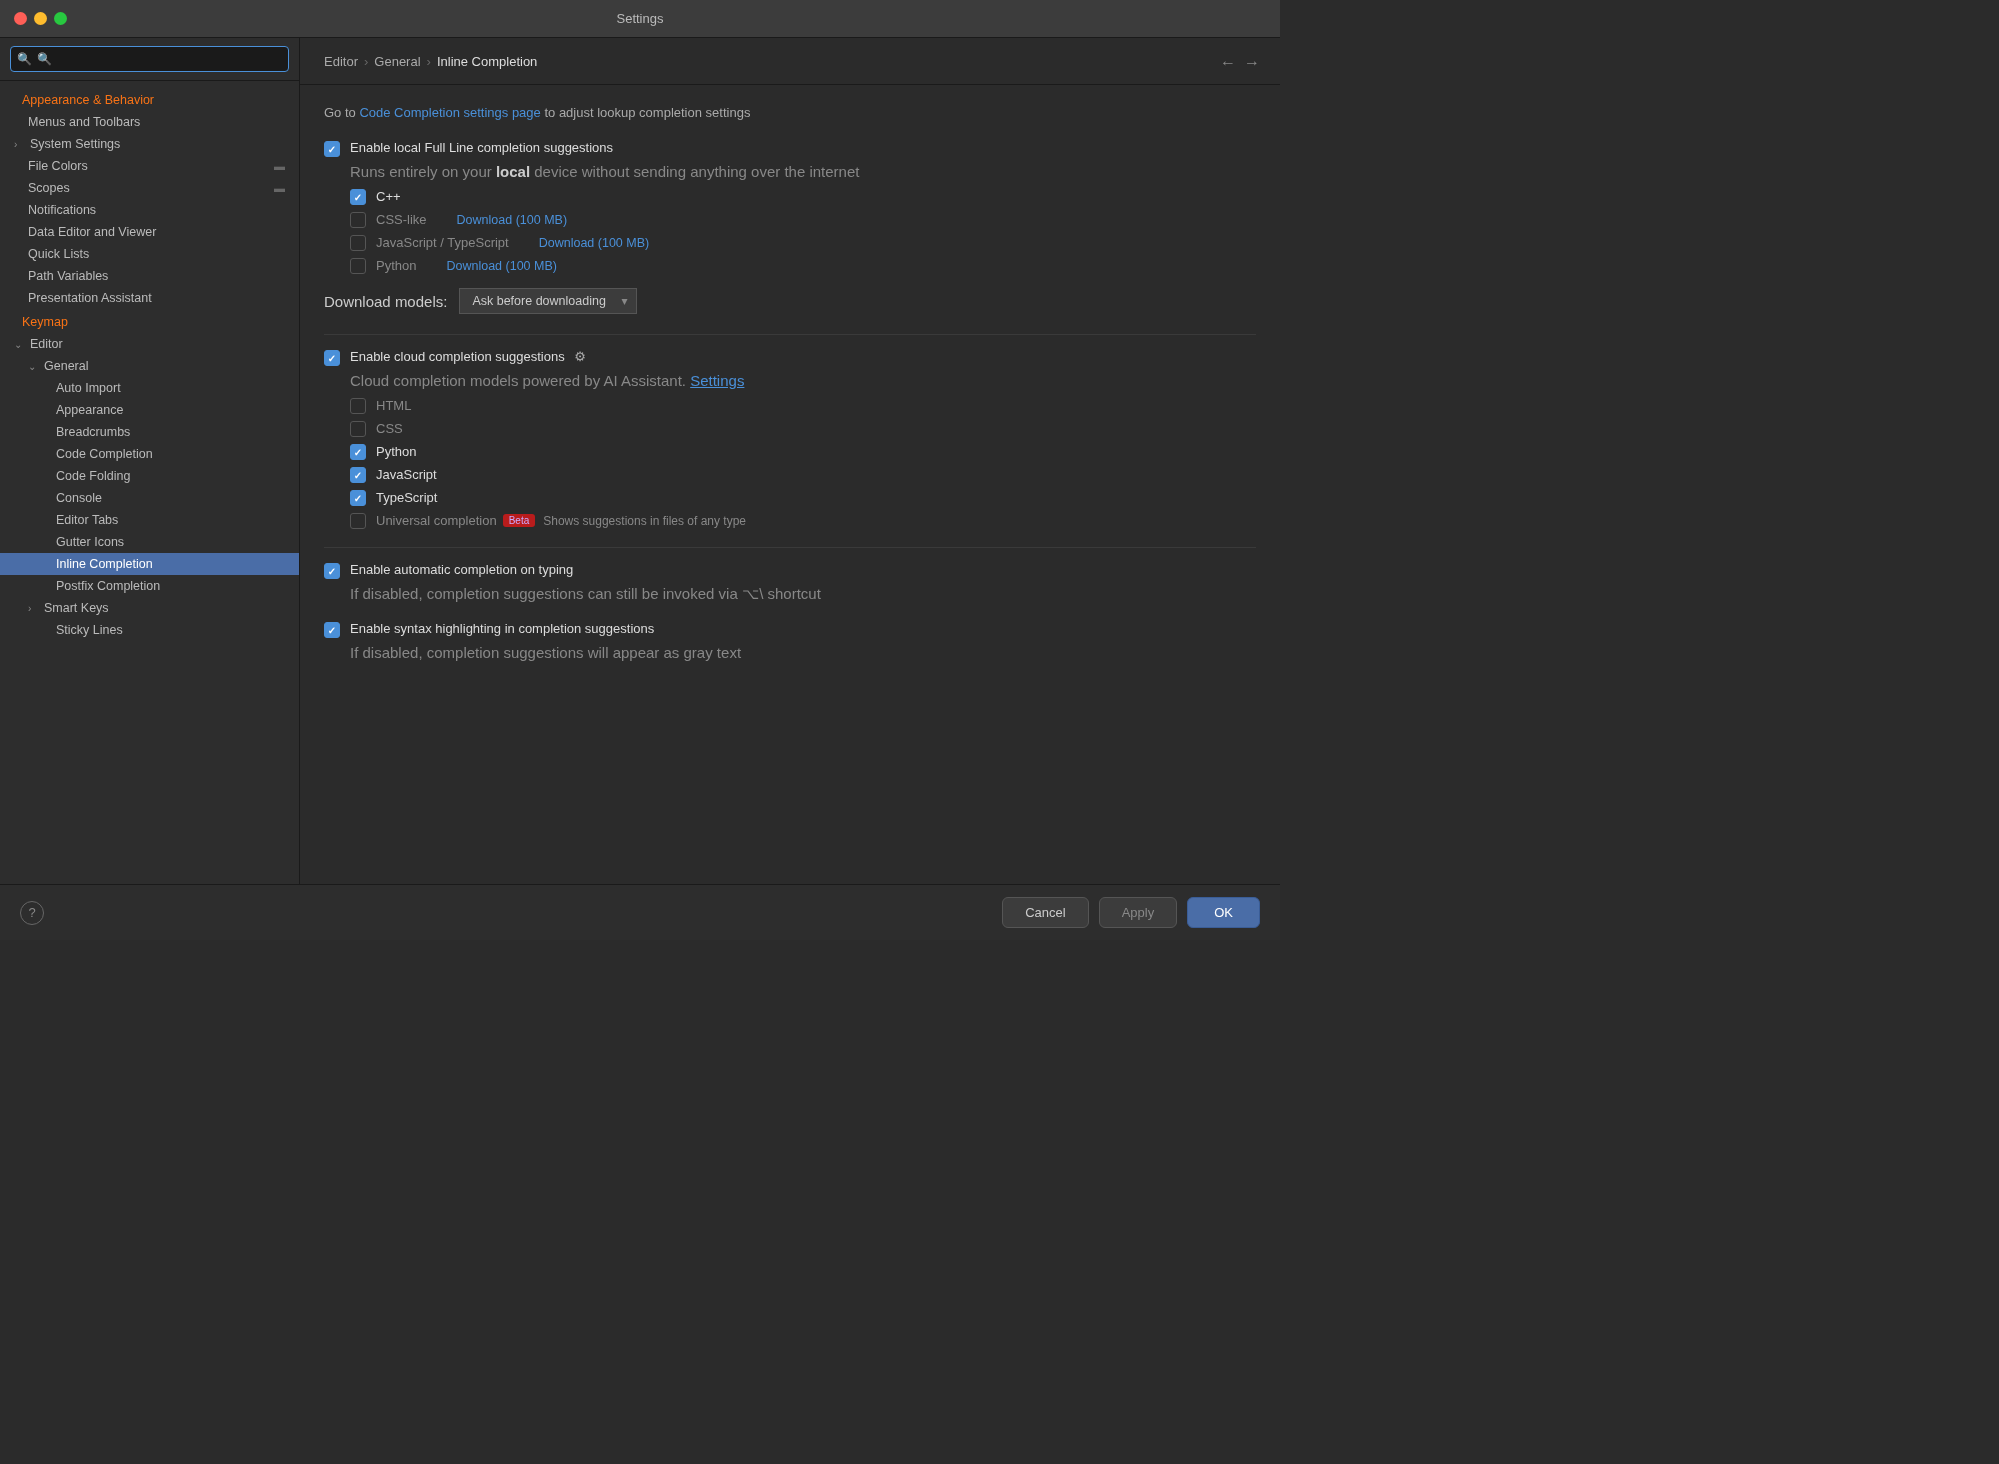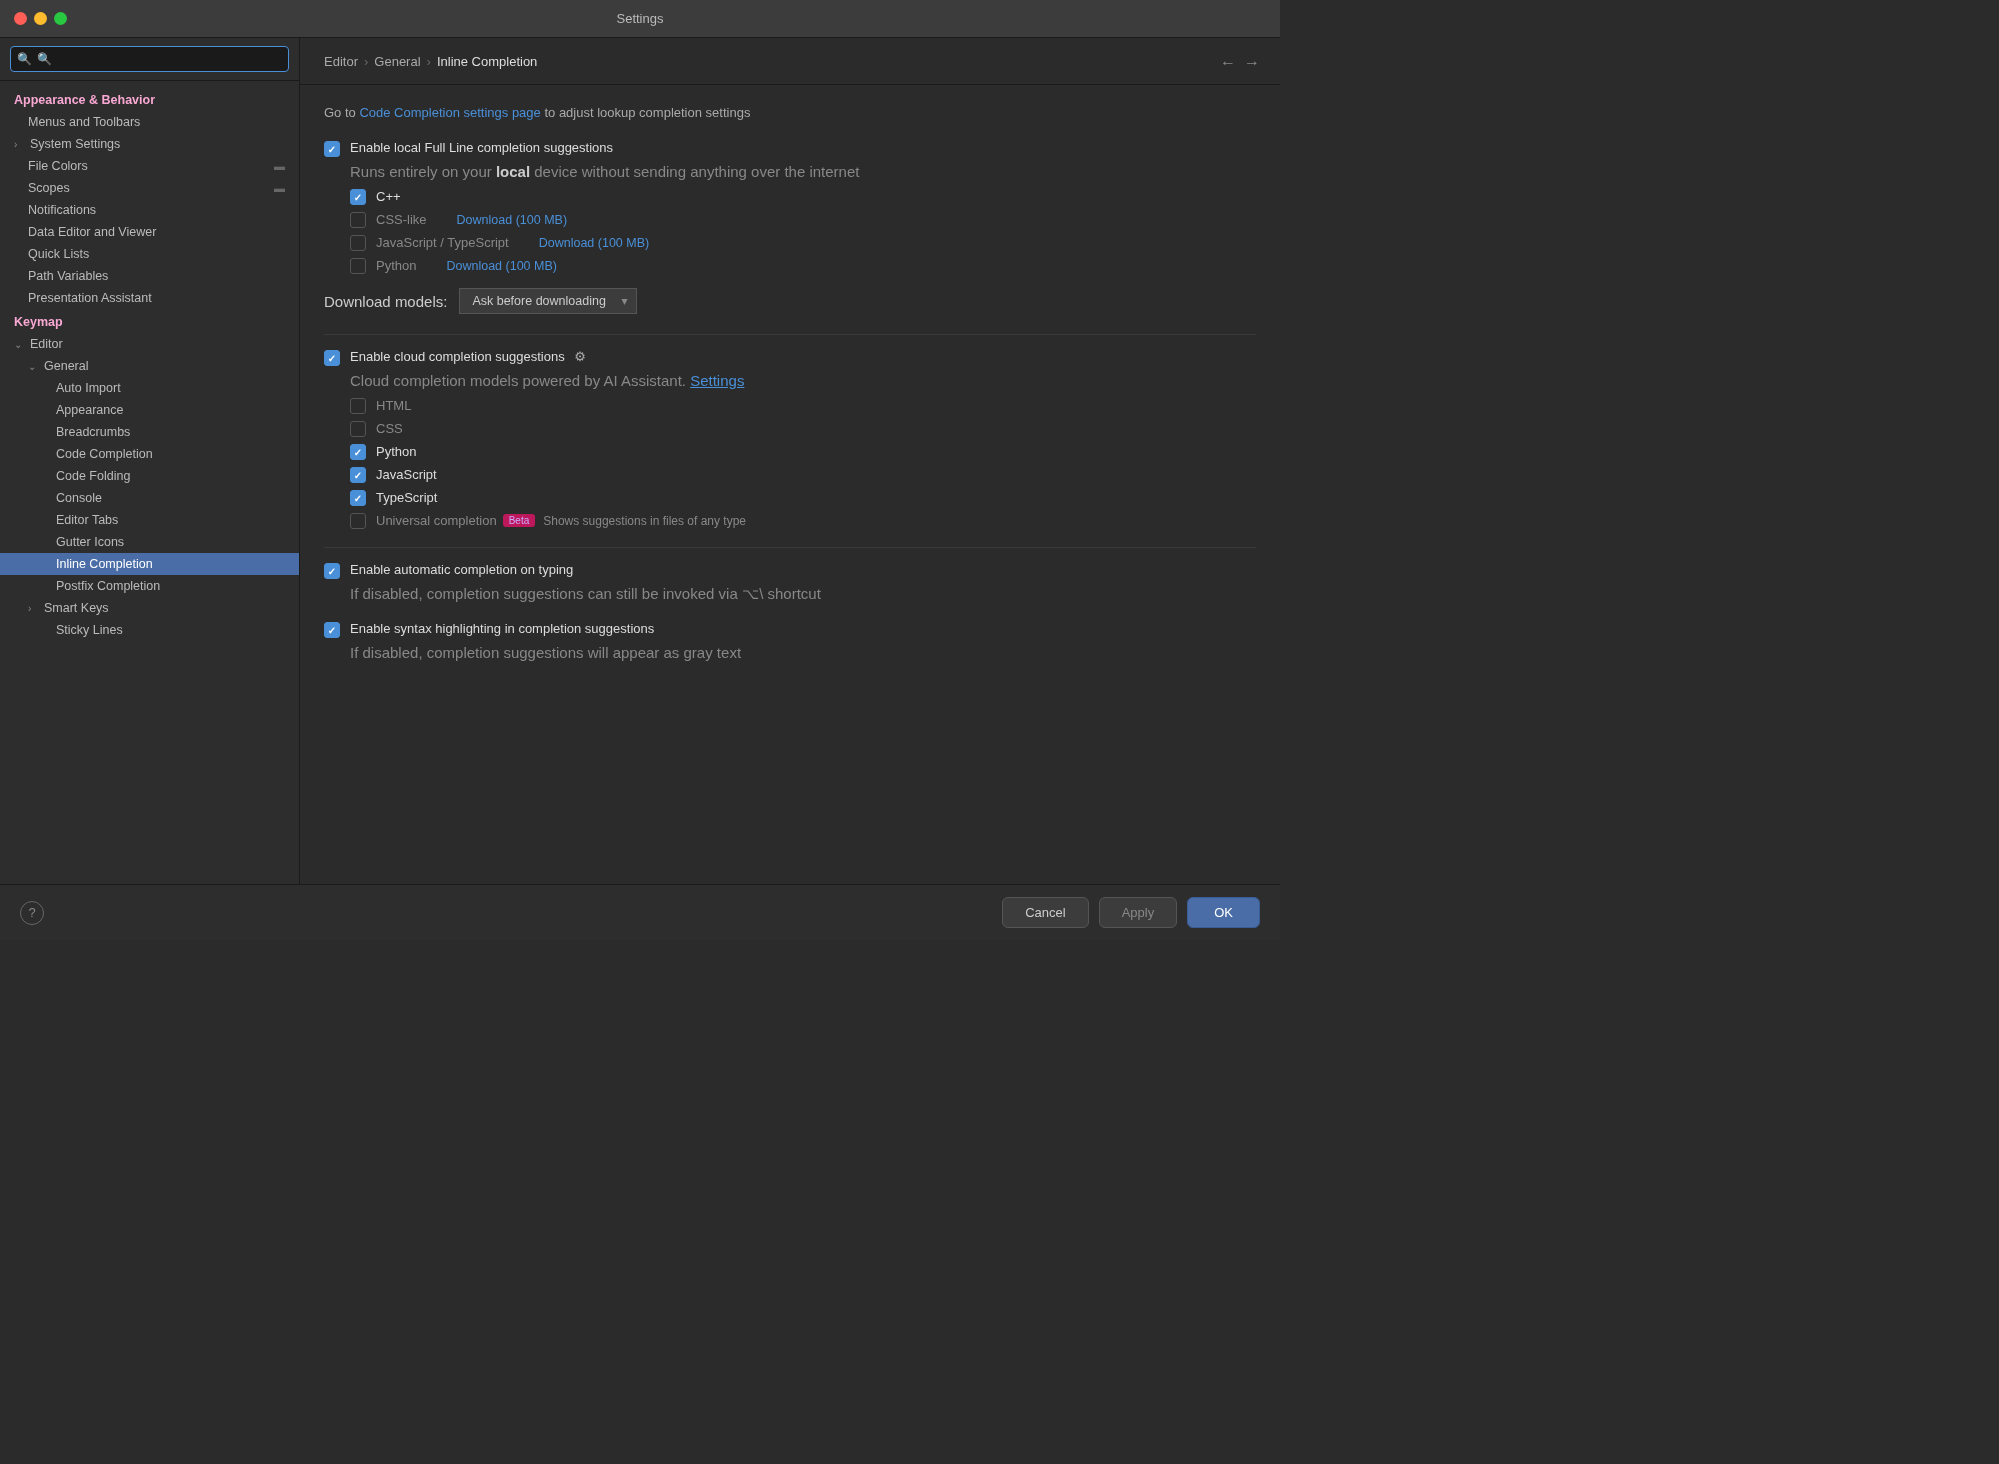--- a/index.html
+++ b/index.html
@@ -94,23 +94,23 @@
     .sidebar-content {
       overflow-y: auto;
       flex: 1;
       padding: 6px 0;
     }
     .sidebar-content::-webkit-scrollbar { width: 6px; }
     .sidebar-content::-webkit-scrollbar-track { background: transparent; }
     .sidebar-content::-webkit-scrollbar-thumb { background: #555; border-radius: 3px; }
 
     .sidebar-section-header {
-      font-weight: 700;
-      color: #f9a8d4;
-      padding: 6px 14px 4px 14px;
+      font-weight: 400;
+      color: #f97316;
+      padding: 6px 14px 4px 22px;
       font-size: 12.5px;
     }
 
     .sidebar-item {
       display: flex;
       align-items: center;
       padding: 4px 14px 4px 14px;
       cursor: pointer;
       font-size: 12.5px;
       color: #bbbbbb;
@@ -306,21 +306,21 @@
       color: #aaa;
     }
 
     .settings-link {
       color: #4a90d9;
       cursor: pointer;
     }
 
     .beta-badge {
       display: inline-block;
-      background: #be185d;
+      background: #b91c1c;
       color: #ccaaff;
       font-size: 10px;
       padding: 1px 6px;
       border-radius: 3px;
       margin-left: 6px;
       vertical-align: middle;
     }
     .universal-sub {
       color: #888;
       font-size: 12px;

